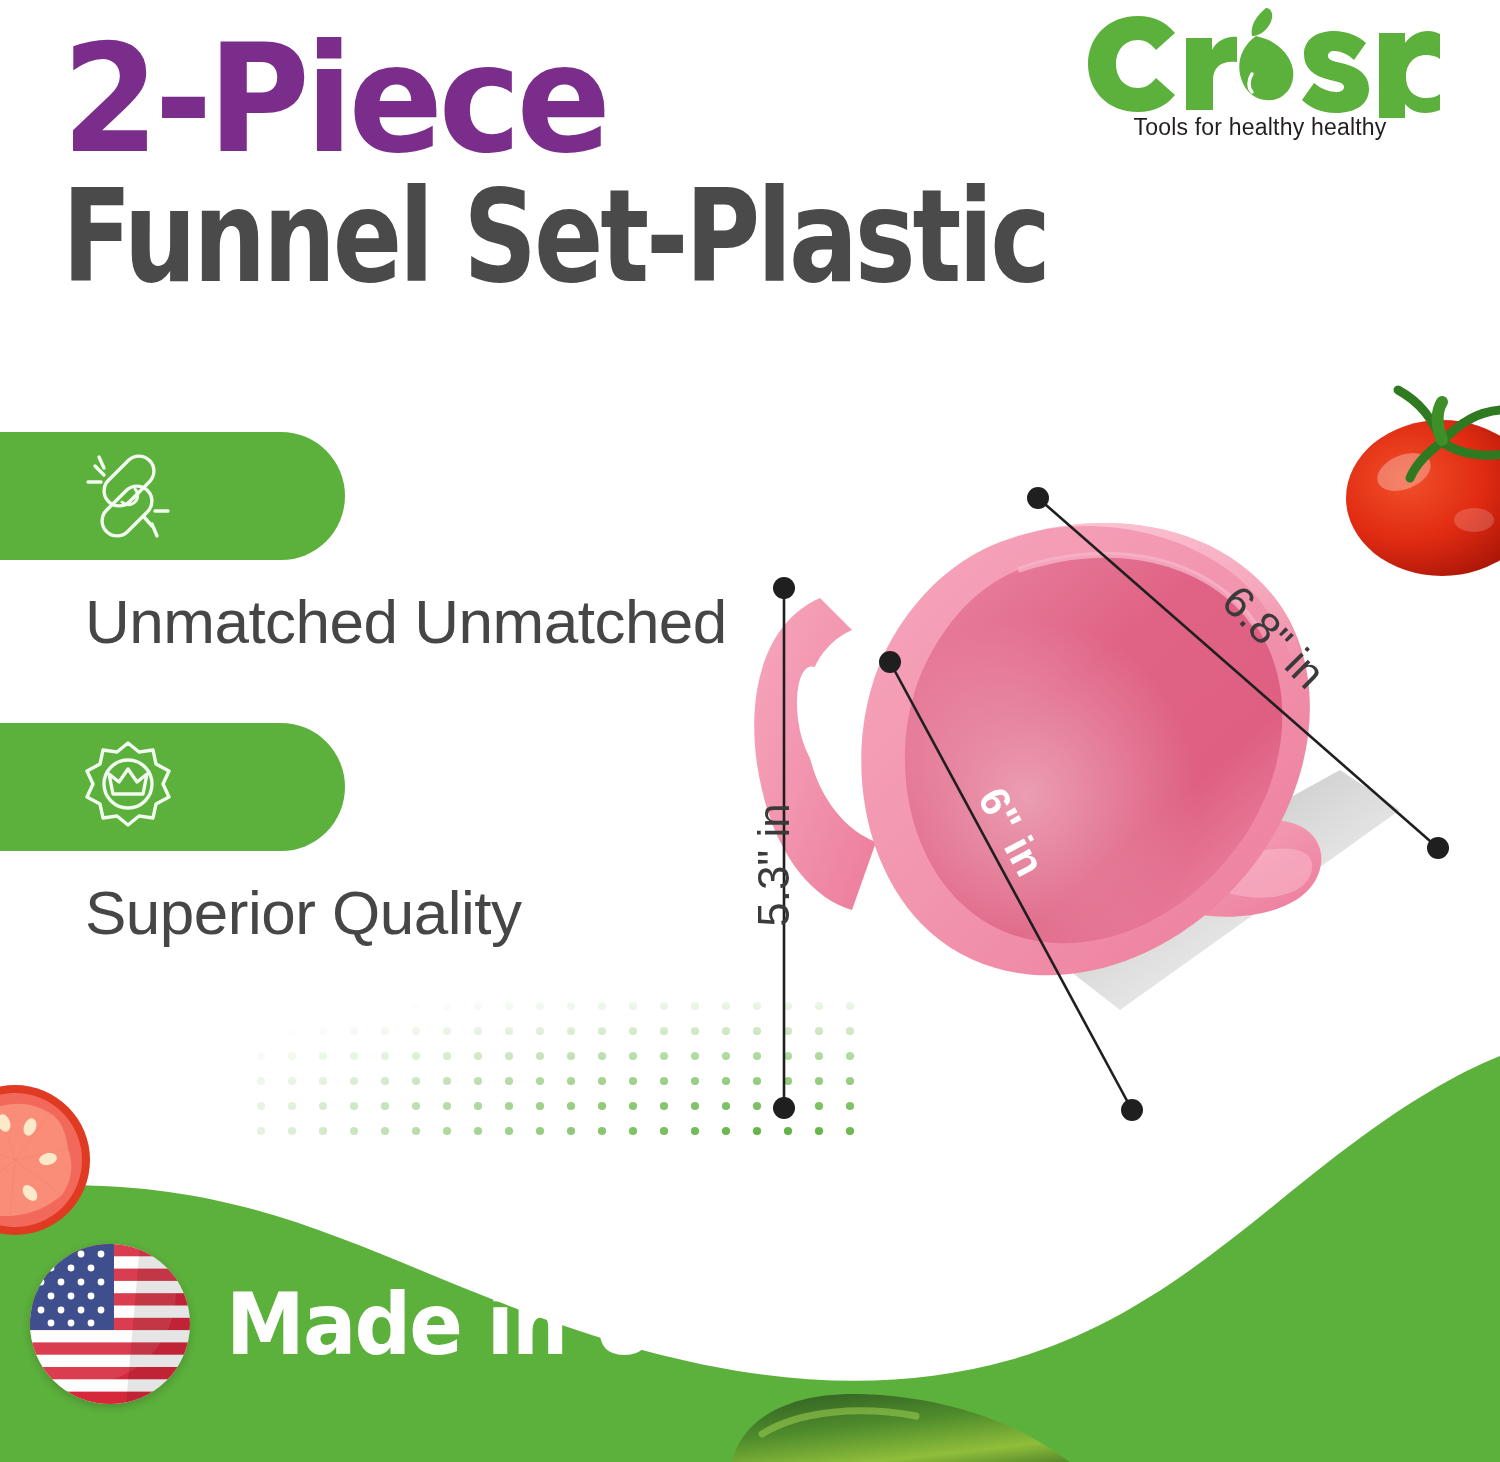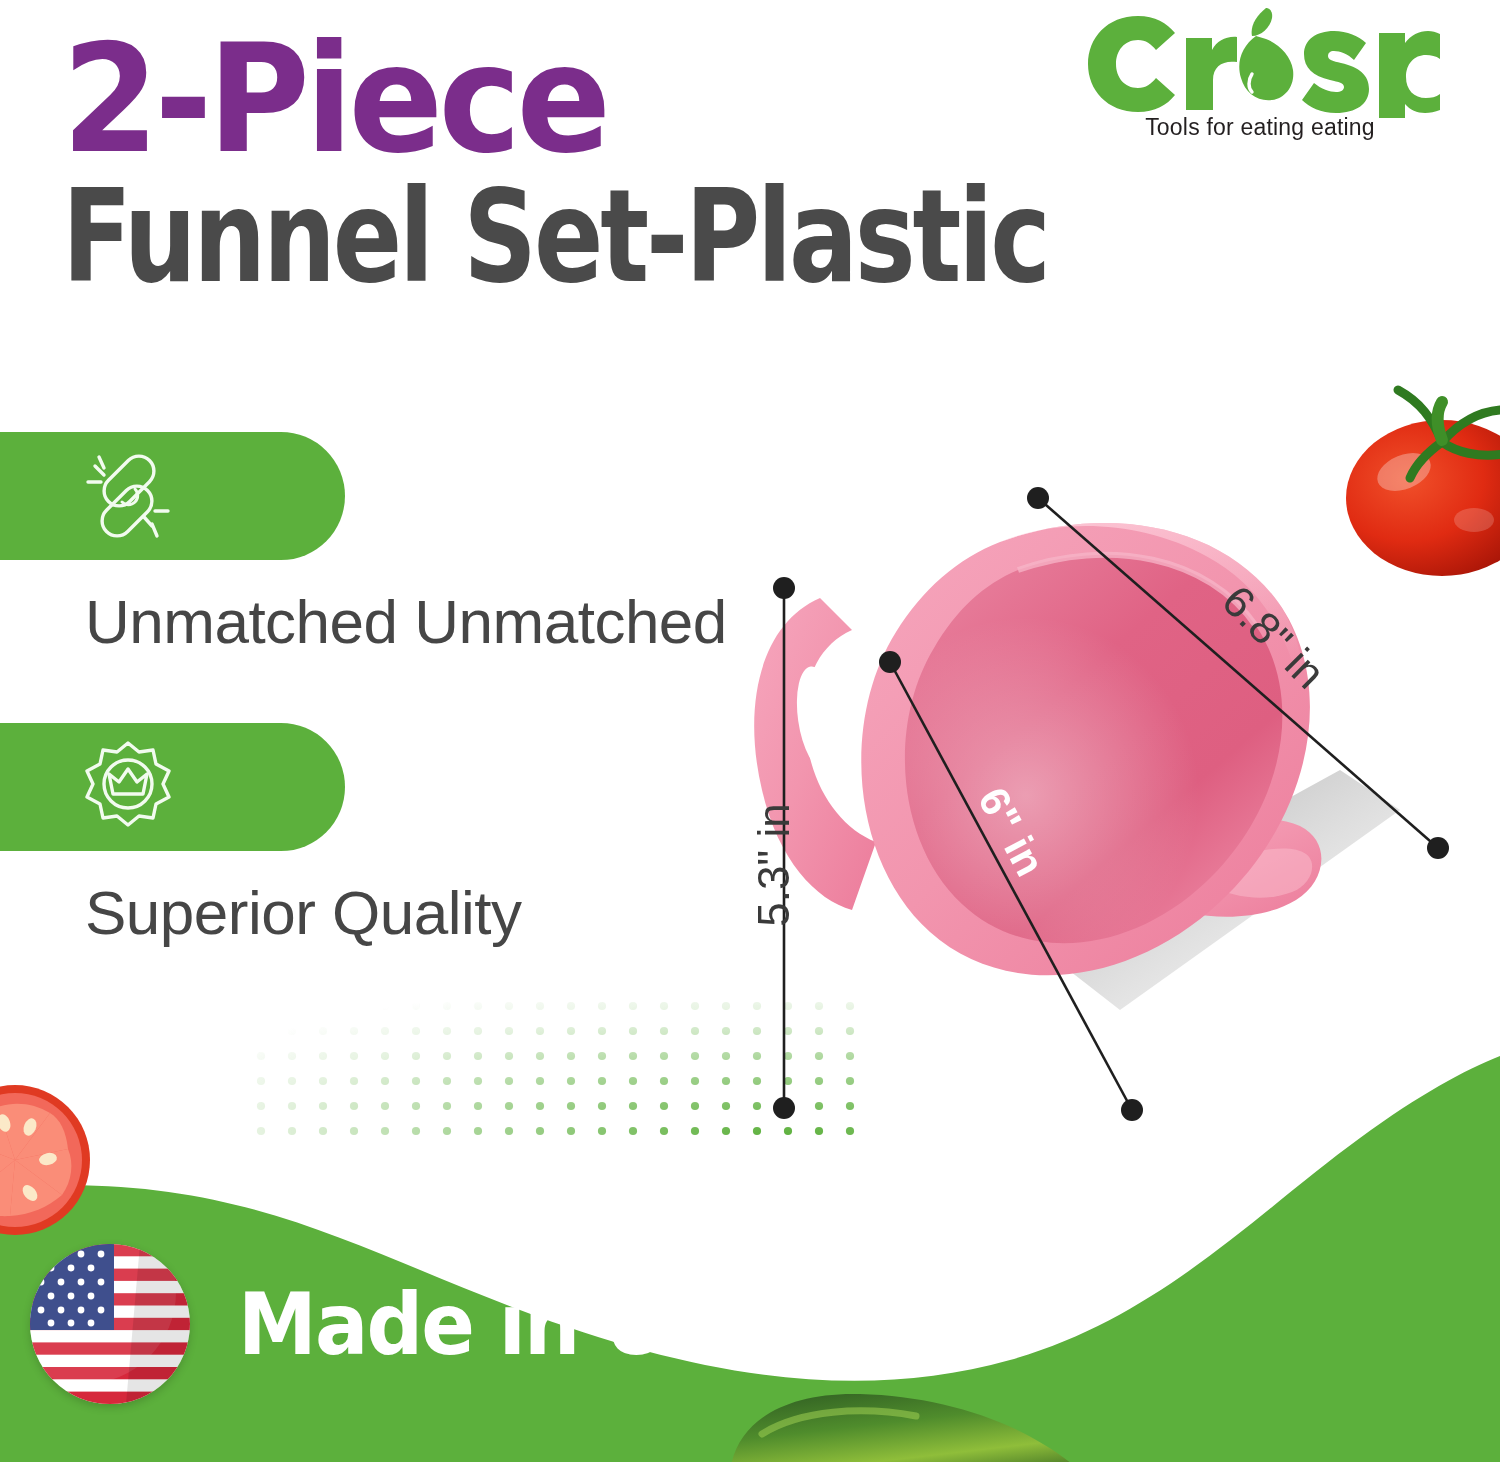--- a/index.html
+++ b/index.html
@@ -159,21 +159,20 @@
     transform-origin: center center;
   }
 
   
   .usa-row {
     position: absolute;
     left: 30px;
     bottom: 58px;
     display: flex;
     align-items: center;
-    gap: 12px;
   }
   .usa-flag {
     width: 160px;
     height: 160px;
     border-radius: 50%;
     overflow: hidden;
     flex: 0 0 auto;
     box-shadow: 0 3px 8px rgba(0,0,0,0.18);
   }
   .usa-text {
@@ -270,21 +269,21 @@
                  C248,54 253,55 261,57 C279,61 289,69 289,83
                  C289,98 276,107 256,107 C241,107 229,101 222,94 Z" fill="#5cb03c"></path>
 
         <path d="M299,27 L325,27 L325,37 C331,29 339,25 348,25
                  C352,25 356,26 360,28 L360,53 C356,50 351,49 346,49
                  C334,49 326,58 326,71 C326,84 334,92 346,92
                  C351,92 356,91 360,88 L360,104 C355,106 350,107 345,107
                  C337,107 330,104 325,98 L325,112 L299,112 Z" fill="#5cb03c"></path>
       </svg>
     </div>
-    <div class="logo-tag">Tools for eating eating</div>
+    <div class="logo-tag">Tools for healthy healthy</div>
   </div>
 
   <div class="feature" style="top:432px;">
     <div class="pill">
       <svg class="pill-icon" viewBox="0 0 100 100">
         <g stroke="#f2fbef" stroke-width="3.4" fill="none" stroke-linecap="round">
           <rect x="36" y="6" width="30" height="58" rx="15" transform="rotate(45 51 35)"></rect>
           <rect x="34" y="36" width="30" height="58" rx="15" transform="rotate(45 49 65)"></rect>
           <path d="M44 56 a9 9 0 1 0 13 -13" stroke-width="3.0"></path>
           <path d="M17 20 L26 29 M10 36 L23 36 M21 11 L26 22"></path>

